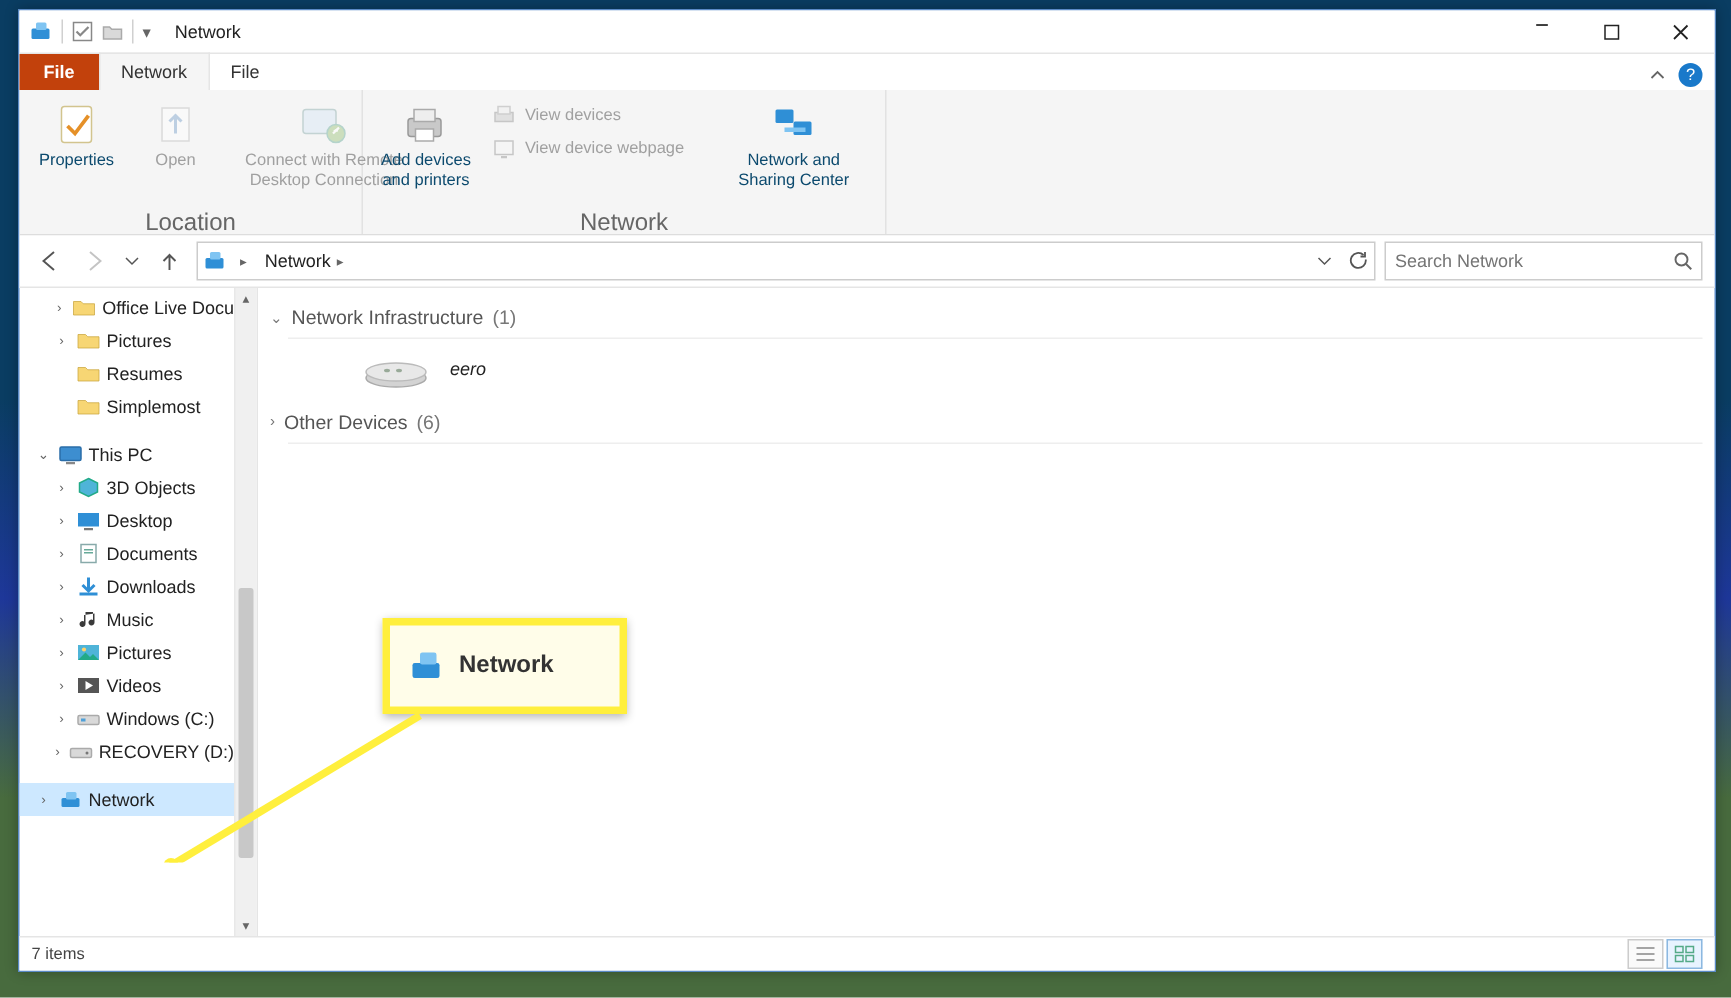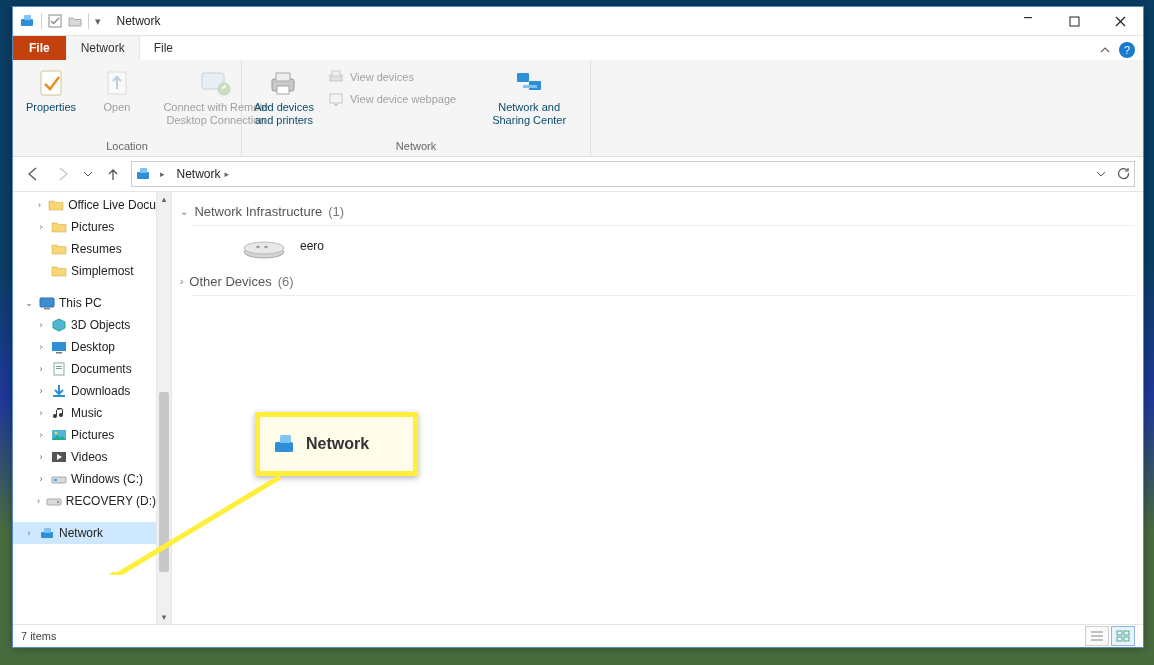--- a/index.html
+++ b/index.html
@@ -30,21 +30,21 @@
   .filetab{background:#c2410c;color:#fff;padding:5px 16px 5px 16px;font-weight:bold;}
   .tab{padding:5px 14px;color:#333;}
   .tab.active{background:#f5f5f5;border-top:1px solid #e5e5e5;border-left:1px solid #e5e5e5;border-right:1px solid #e5e5e5;}
   .menutabs .spacer{flex:1;}
   .ribbon-collapse{padding:4px 8px;color:#666;}
   .help{width:16px;height:16px;border-radius:50%;background:#1979ca;color:#fff;font-size:11px;display:flex;align-items:center;justify-content:center;margin:0 8px 2px 0;}
   
   .ribbon{height:96px;background:#f5f5f5;border-bottom:1px solid #ddd;display:flex;}
   .group{border-right:1px solid #e2e2e2;display:flex;flex-direction:column;padding:3px 6px 0 6px;}
   .group-row{flex:1;display:flex;align-items:flex-start;gap:2px;}
-  .group-label{height:16px;font-size:11px;color:#666;text-align:center;}
+  .group-label{height:16px;font-size:16px;color:#666;text-align:center;}
   .rbtn{display:flex;flex-direction:column;align-items:center;justify-content:flex-start;padding:4px 6px 2px 6px;min-width:52px;color:#0c4a6e;}
   .rbtn.disabled{color:#a0a0a0;}
   .rbtn .ico{width:32px;height:32px;display:flex;align-items:center;justify-content:center;margin-bottom:2px;}
   .rbtn .lbl{font-size:11px;text-align:center;line-height:1.15;}
   .rbtn-sm{display:flex;align-items:center;gap:6px;padding:2px 6px;color:#a0a0a0;font-size:11px;}
   .rbtn-sm .ico{width:16px;height:16px;display:flex;align-items:center;justify-content:center;}
   
   .navrow{height:34px;display:flex;align-items:center;gap:6px;padding:0 8px;border-bottom:1px solid #e5e5e5;background:#fff;}
   .navbtn{width:24px;height:24px;display:flex;align-items:center;justify-content:center;color:#555;}
   .navbtn.disabled{color:#bbb;}
@@ -66,21 +66,21 @@
   .tree-item .ico{width:16px;height:16px;display:flex;align-items:center;justify-content:center;}
   .tree-item.selected{background:#cde8ff;}
   .tree-item.lvl2{padding-left:22px;}
   .scroll-slot{width:14px;background:#f0f0f0;border-left:1px solid #e8e8e8;position:relative;}
   .scroll-thumb{position:absolute;left:2px;width:10px;background:#c8c8c8;border-radius:2px;}
   .scroll-arrow{position:absolute;left:0;width:14px;height:14px;display:flex;align-items:center;justify-content:center;color:#666;font-size:9px;}
   .content{flex:1;overflow:hidden;position:relative;padding:8px 8px 0 8px;}
   .cat{display:flex;align-items:center;gap:6px;color:#555;font-size:13px;margin:4px 0 6px 0;}
   .cat .chev{font-size:10px;color:#777;}
   .cat .count{color:#777;}
-  .device{display:flex;align-items:center;gap:12px;margin:6px 0 14px 60px;}
+  .device{display:flex;align-items:center;gap:12px;margin:6px 0 14px 60px;font-style:italic;}
   .device .thumb{width:48px;height:28px;display:flex;align-items:center;justify-content:center;}
   
   .status{height:22px;border-top:1px solid #e5e5e5;display:flex;align-items:center;padding:0 8px;font-size:11px;color:#444;background:#fff;}
   .status .spacer{flex:1;}
   .viewbtn{width:22px;height:18px;border:1px solid #ccc;margin-left:2px;display:flex;align-items:center;justify-content:center;font-size:10px;color:#666;background:#fafafa;}
   .viewbtn.active{background:#e8f3ff;border-color:#8cb8e0;}
   
   .callout{position:absolute;left:255px;top:412px;width:163px;height:64px;
     background:#fffde9;border:5px solid #ffef3d;display:flex;align-items:center;gap:10px;padding-left:12px;box-sizing:border-box;box-shadow:0 2px 6px rgba(0,0,0,.3);}
   .callout .lbl{font-size:16px;font-weight:600;color:#333;}
@@ -275,20 +275,29 @@
       <div class="spacer"></div>
       <div class="addrbtn">
         <svg width="10" height="10">
             <path d="M1 3l4 4 4-4" fill="none" stroke="#555"></path>
           </svg>
       </div>
       <div class="addrbtn">
         <svg width="14" height="14">
             <path d="M11 3a5 5 0 1 0 1.5 3" fill="none" stroke="#555" stroke-width="1.2"></path>
             <path d="M12 1v3h-3" fill="none" stroke="#555" stroke-width="1.2"></path>
+          </svg>
+      </div>
+    </div>
+    <div class="searchbox">
+      <input placeholder="Search Network" style="">
+      <div class="sbtn">
+        <svg width="14" height="14">
+            <circle cx="6" cy="6" r="4" fill="none" stroke="#666" stroke-width="1.3"></circle>
+            <path d="M9 9l3.5 3.5" stroke="#666" stroke-width="1.3"></path>
           </svg>
       </div>
     </div>
   </div>
 
   <div class="explorer-body">
 
     <div class="navpane">
       <div class="tree">
 

